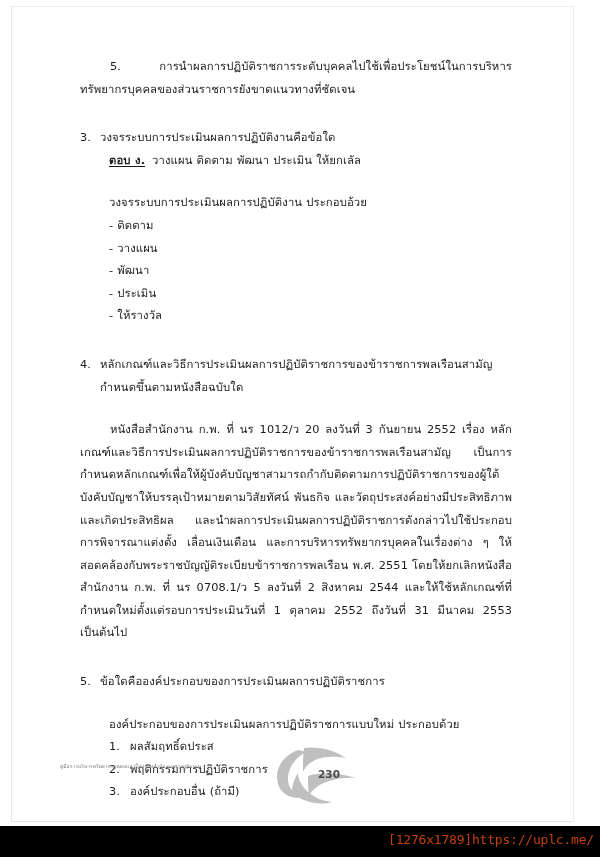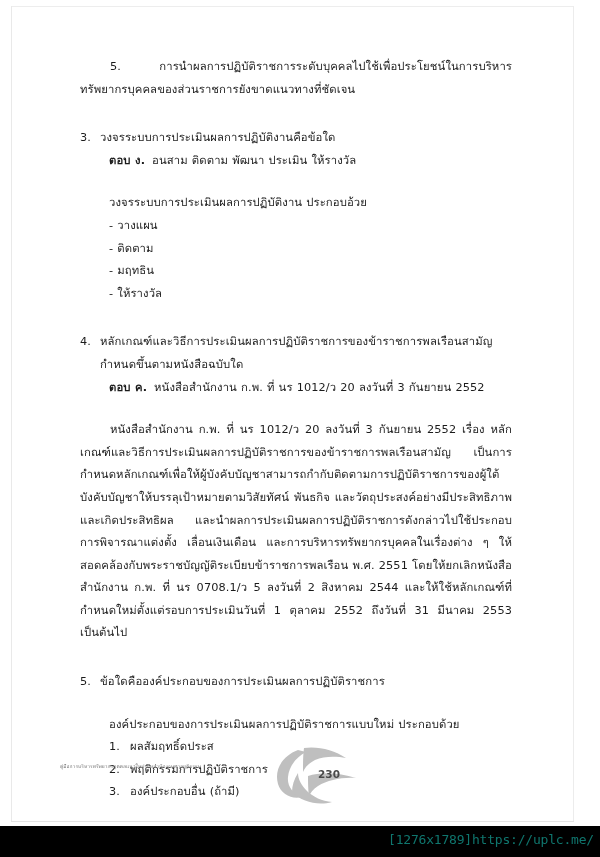--- a/index.html
+++ b/index.html
@@ -86,20 +86,21 @@
   }
   .qbody {
     flex: 1 1 auto;
   }
 
   .ans-line {
     padding-left: 29px;
   }
   .ans-label {
     font-weight: bold;
+    text-decoration: underline;
     text-underline-offset: 1.5px;
   }
   .ans-text {
     padding-left: 7px;
   }
 
   .sub-block {
     padding-left: 29px;
   }
   .dash-item {
@@ -159,21 +160,21 @@
     width: 600px;
     height: 31px;
     background: #000000;
   }
   .wm-text {
     position: absolute;
     right: 6px;
     top: 832px;
     font-family: "DejaVu Sans Mono", "Liberation Mono", monospace;
     font-size: 13px;
-    color: #0f766e;
+    color: #c2410c;
     white-space: nowrap;
     letter-spacing: -0.2px;
   }
 </style>
 </head>
 <body>
 
 <div class="page-scan">
   <div class="scan-edge-top"></div>
   <div class="scan-edge-left"></div>
@@ -187,39 +188,37 @@
       <span>การนำผลการปฏิบัติราชการระดับบุคคลไปใช้เพื่อประโยชน์ในการบริหารทรัพยากรบุคคลของส่วนราชการยังขาดแนวทางที่ชัดเจน</span>
     </div>
 
     <div class="gap-lg"></div>
 
     <div class="qrow tx">
       <div class="qnum">3.</div>
       <div class="qbody">วงจรระบบการประเมินผลการปฏิบัติงานคือข้อใด</div>
     </div>
     <div class="tx ans-line">
-      <span class="ans-label">ตอบ ง.</span><span class="ans-text">อนสาม ติดตาม พัฒนา ประเมิน ให้รางวัล</span>
+      <span class="ans-label">ตอบ ง.</span><span class="ans-text">วางแผน ติดตาม พัฒนา ประเมิน ให้ยกเลัล</span>
     </div>
 
     <div class="gap-md"></div>
 
     <div class="tx sub-block">วงจรระบบการประเมินผลการปฏิบัติงาน ประกอบอ้วย</div>
+    <div class="tx dash-item">- ติดตาม</div>
     <div class="tx dash-item">- วางแผน</div>
-    <div class="tx dash-item">- ติดตาม</div>
-    <div class="tx dash-item">- มฤทธิน</div>
+    <div class="tx dash-item">- พัฒนา</div>
+    <div class="tx dash-item">- ประเมิน</div>
     <div class="tx dash-item">- ให้รางวัล</div>
 
     <div class="gap-lg"></div>
 
     <div class="qrow tx">
       <div class="qnum">4.</div>
       <div class="qbody">หลักเกณฑ์และวิธีการประเมินผลการปฏิบัติราชการของข้าราชการพลเรือนสามัญกำหนดขึ้นตามหนังสือฉบับใด</div>
-    </div>
-    <div class="tx ans-line">
-      <span class="ans-label">ตอบ ค.</span><span class="ans-text">หนังสือสำนักงาน ก.พ. ที่ นร 1012/ว 20 ลงวันที่ 3 กันยายน 2552</span>
     </div>
 
     <div class="gap-md"></div>
 
     <div class="tx para-just indent-first">หนังสือสำนักงาน ก.พ. ที่ นร 1012/ว 20 ลงวันที่ 3 กันยายน 2552 เรื่อง หลักเกณฑ์และวิธีการประเมินผลการปฏิบัติราชการของข้าราชการพลเรือนสามัญ เป็นการกำหนดหลักเกณฑ์เพื่อให้ผู้บังคับบัญชาสามารถกำกับติดตามการปฏิบัติราชการของผู้ใต้บังคับบัญชาให้บรรลุเป้าหมายตามวิสัยทัศน์ พันธกิจ และวัตถุประสงค์อย่างมีประสิทธิภาพและเกิดประสิทธิผล และนำผลการประเมินผลการปฏิบัติราชการดังกล่าวไปใช้ประกอบการพิจารณาแต่งตั้ง เลื่อนเงินเดือน และการบริหารทรัพยากรบุคคลในเรื่องต่าง ๆ ให้สอดคล้องกับพระราชบัญญัติระเบียบข้าราชการพลเรือน พ.ศ. 2551 โดยให้ยกเลิกหนังสือสำนักงาน ก.พ. ที่ นร 0708.1/ว 5 ลงวันที่ 2 สิงหาคม 2544 และให้ใช้หลักเกณฑ์ที่กำหนดใหม่ตั้งแต่รอบการประเมินวันที่ 1 ตุลาคม 2552 ถึงวันที่ 31 มีนาคม 2553 เป็นต้นไป</div>
 
     <div class="gap-lg"></div>
 
     <div class="qrow tx">
       <div class="qnum">5.</div>

